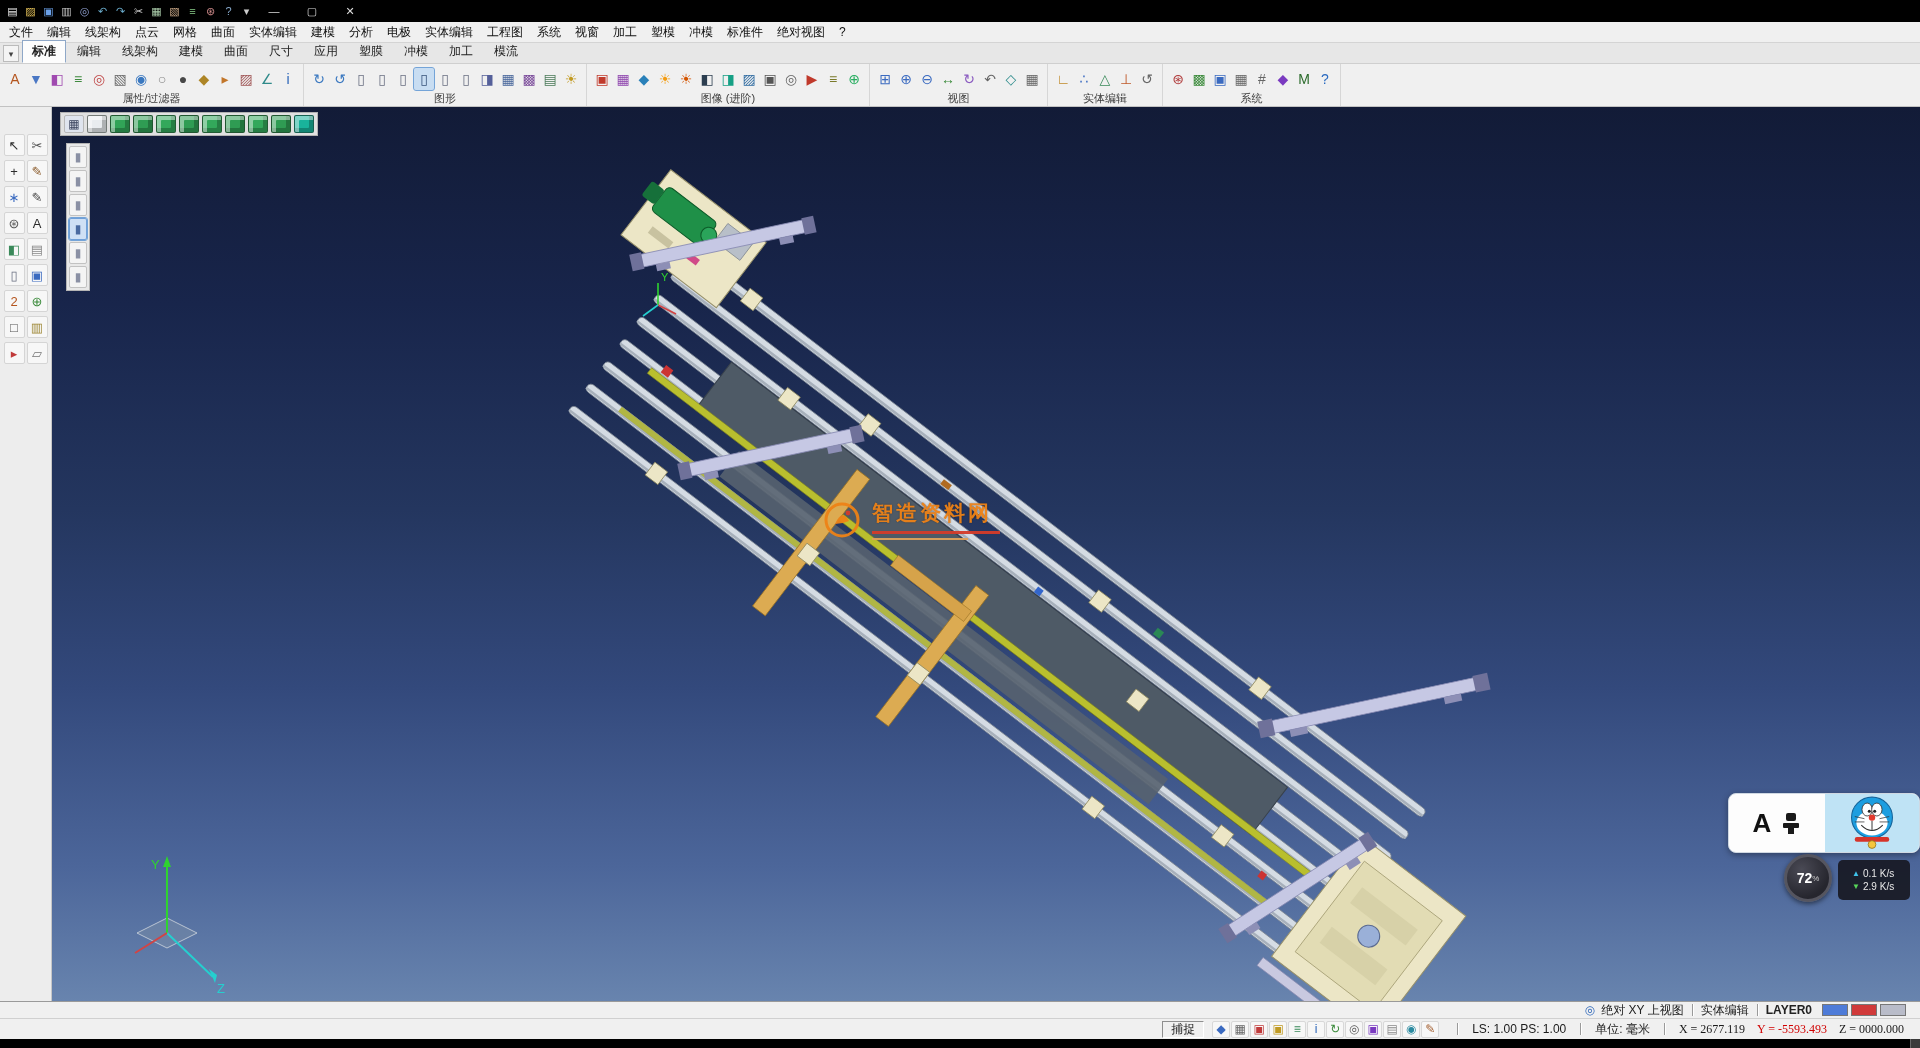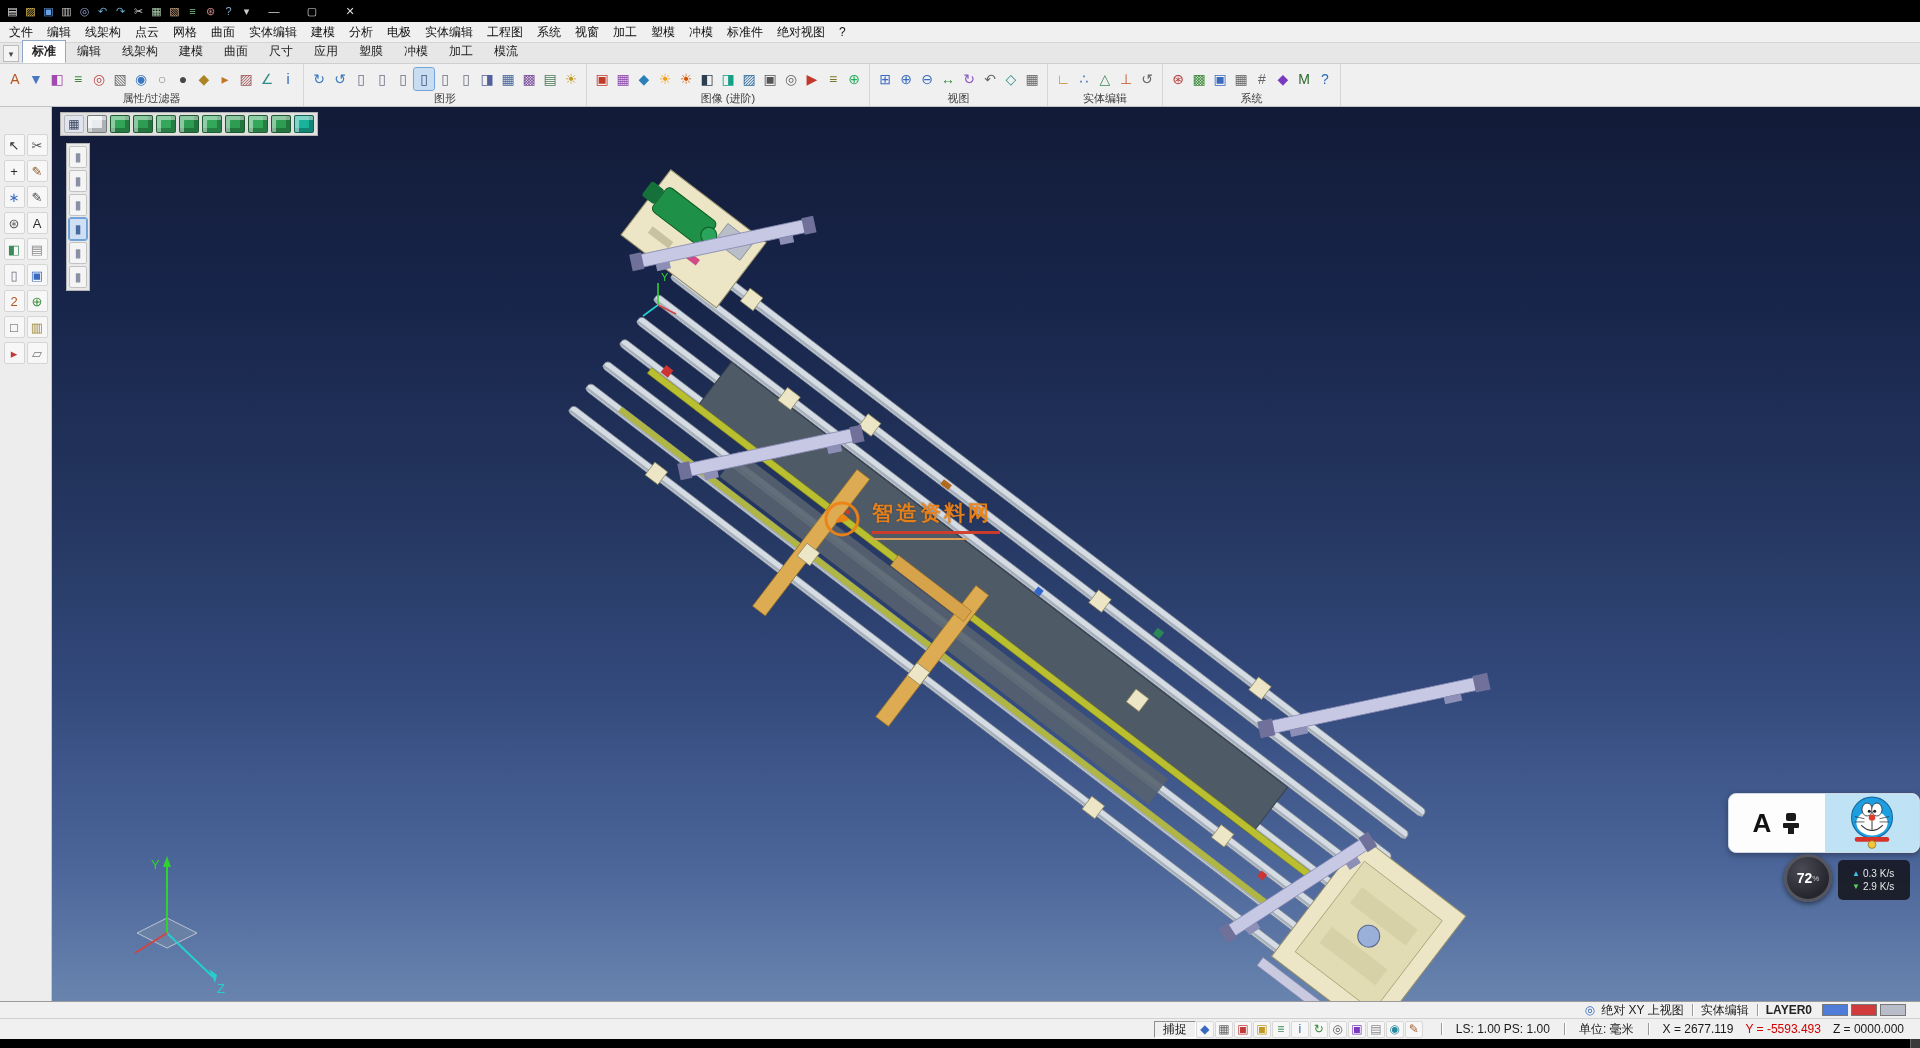--- a/index.html
+++ b/index.html
@@ -46,21 +46,21 @@
   .viewbar .icn { width:20px; height:18px; background:#f0f0f0; border:1px solid #b8b8b8; font-size:12px; }
   .viewbar .cube { border:1px solid rgba(20,30,20,.55);
     box-shadow: inset 4px 4px 0 rgba(255,255,255,.45), inset -4px -4px 0 rgba(0,0,0,.25); }
 
   .floatbar { position:absolute; left:14px; top:36px; display:flex; flex-direction:column; gap:2px; background:#e8e8e8; border:1px solid #b5b5b5; padding:2px; z-index:5; }
   .floatbar .icn { width:18px; height:22px; background:#f4f4f4; border:1px solid #c2c2c2; color:#7d8293; font-size:12px; }
   .floatbar .icn.active { background:#cfe0f5; border-color:#6f9fd8; }
 
   .model { position:absolute; inset:0; width:100%; height:100%; }
 
-  .watermark { position:absolute; left:770px; top:392px; display:flex; align-items:flex-start; gap:10px; opacity:.95; z-index:4; }
+  .watermark { position:absolute; left:770px; top:392px; display:flex; align-items:center; gap:10px; opacity:.95; z-index:4; }
   .wm-text { display:flex; flex-direction:column; gap:4px; }
   .wm-title { font-size:21px; font-weight:bold; color:#ee8216; letter-spacing:3px; white-space:nowrap; text-shadow:0 0 2px rgba(0,0,0,.35); }
   .wm-bar1 { width:128px; height:3px; background:#d43c2a; }
   .wm-bar2 { width:96px; height:2px; background:#e0a25a; }
 
   .ime-widget { position:absolute; left:1676px; top:686px; width:192px; height:60px; background:#fdfdfd; border:1px solid #cfd8e2; border-radius:8px; display:flex; align-items:center; z-index:6; box-shadow:0 2px 6px rgba(0,0,0,.35); overflow:hidden; }
   .ime-left { width:96px; display:flex; align-items:center; justify-content:center; gap:10px; }
   .ime-letter { font-size:26px; font-weight:bold; color:#111; }
   .ime-right { flex:1; height:100%; background:#bfe3f5; display:flex; align-items:center; justify-content:center; }
 
@@ -75,25 +75,25 @@
   
   .statusrow1 { height:17px; background:#f0f0f0; border-top:1px solid #9a9a9a; display:flex; align-items:center; justify-content:flex-end; font-size:12px; color:#222; flex:none; padding-right:14px; }
   .statusrow1 .s1txt { white-space:nowrap; }
   .vsep { width:1px; height:12px; background:#9a9a9a; box-shadow:1px 0 0 #fff; margin:0 8px; }
   .search-g { color:#2a64b8; font-size:12px; margin-right:6px; }
   .layer-label { font-weight:bold; }
   .swatches { display:flex; gap:3px; margin-left:10px; }
   .swatch { width:26px; height:12px; border:1px solid #777; display:inline-block; }
 
   .statusrow2 { height:21px; background:#f0f0f0; border-top:1px solid #d0d0d0; display:flex; align-items:center; justify-content:flex-end; font-size:12px; color:#1a1a1a; flex:none; padding-right:10px; }
-  .snapbox { border:1px solid; border-color:#8f8f8f #fff #fff #8f8f8f; padding:0 8px; height:17px; display:flex; align-items:center; white-space:nowrap; }
+  .snapbox { border:1px solid; border-color:#8f8f8f #fff #fff #8f8f8f; padding:0 8px; height:17px; display:flex; align-items:center; margin-right:8px; white-space:nowrap; }
   .sicons { display:flex; gap:1px; margin-right:10px; }
   .sicons .icn { width:18px; height:17px; font-size:12px; background:#f7f7f7; border:1px solid #d8d8d8; }
   .sfield { white-space:nowrap; padding:0 6px; }
-  .coords { white-space:nowrap; padding:0 6px; display:flex; gap:12px; }
+  .coords { white-space:nowrap; padding:0 6px; display:flex; gap:12px;font-family:Liberation Serif, serif; }
   .coord-y { color:#d00000; }
 
   .taskbar { height:9px; background:#000; flex:none; position:relative; }
   .taskbar .desk-notch { position:absolute; right:0; top:0; width:10px; height:9px; background:#3a3a3a; border-left:1px solid #666; }
 </style>
 </head>
 <body>
 
 <div class="app">
 
@@ -440,21 +440,21 @@
             <line x1="31" y1="25" x2="40" y2="25" stroke="#333" stroke-width="0.7"></line>
             <rect x="8" y="39" width="32" height="4.5" rx="2" fill="#d6342a"></rect>
             <circle cx="24" cy="46" r="3.6" fill="#f5c63c" stroke="#9a7a20" stroke-width="0.8"></circle>
           </svg>
         </div>
       </div>
 
       <div class="speedrates">
         <div class="rate">
           <span class="arr-up">▲</span>
-          <span>0.3</span>
+          <span>0.1</span>
           <span>K/s</span>
         </div>
         <div class="rate">
           <span class="arr-dn">▼</span>
           <span>2.9</span>
           <span>K/s</span>
         </div>
       </div>
       <div class="speedball">
         <span class="pct">72</span>

